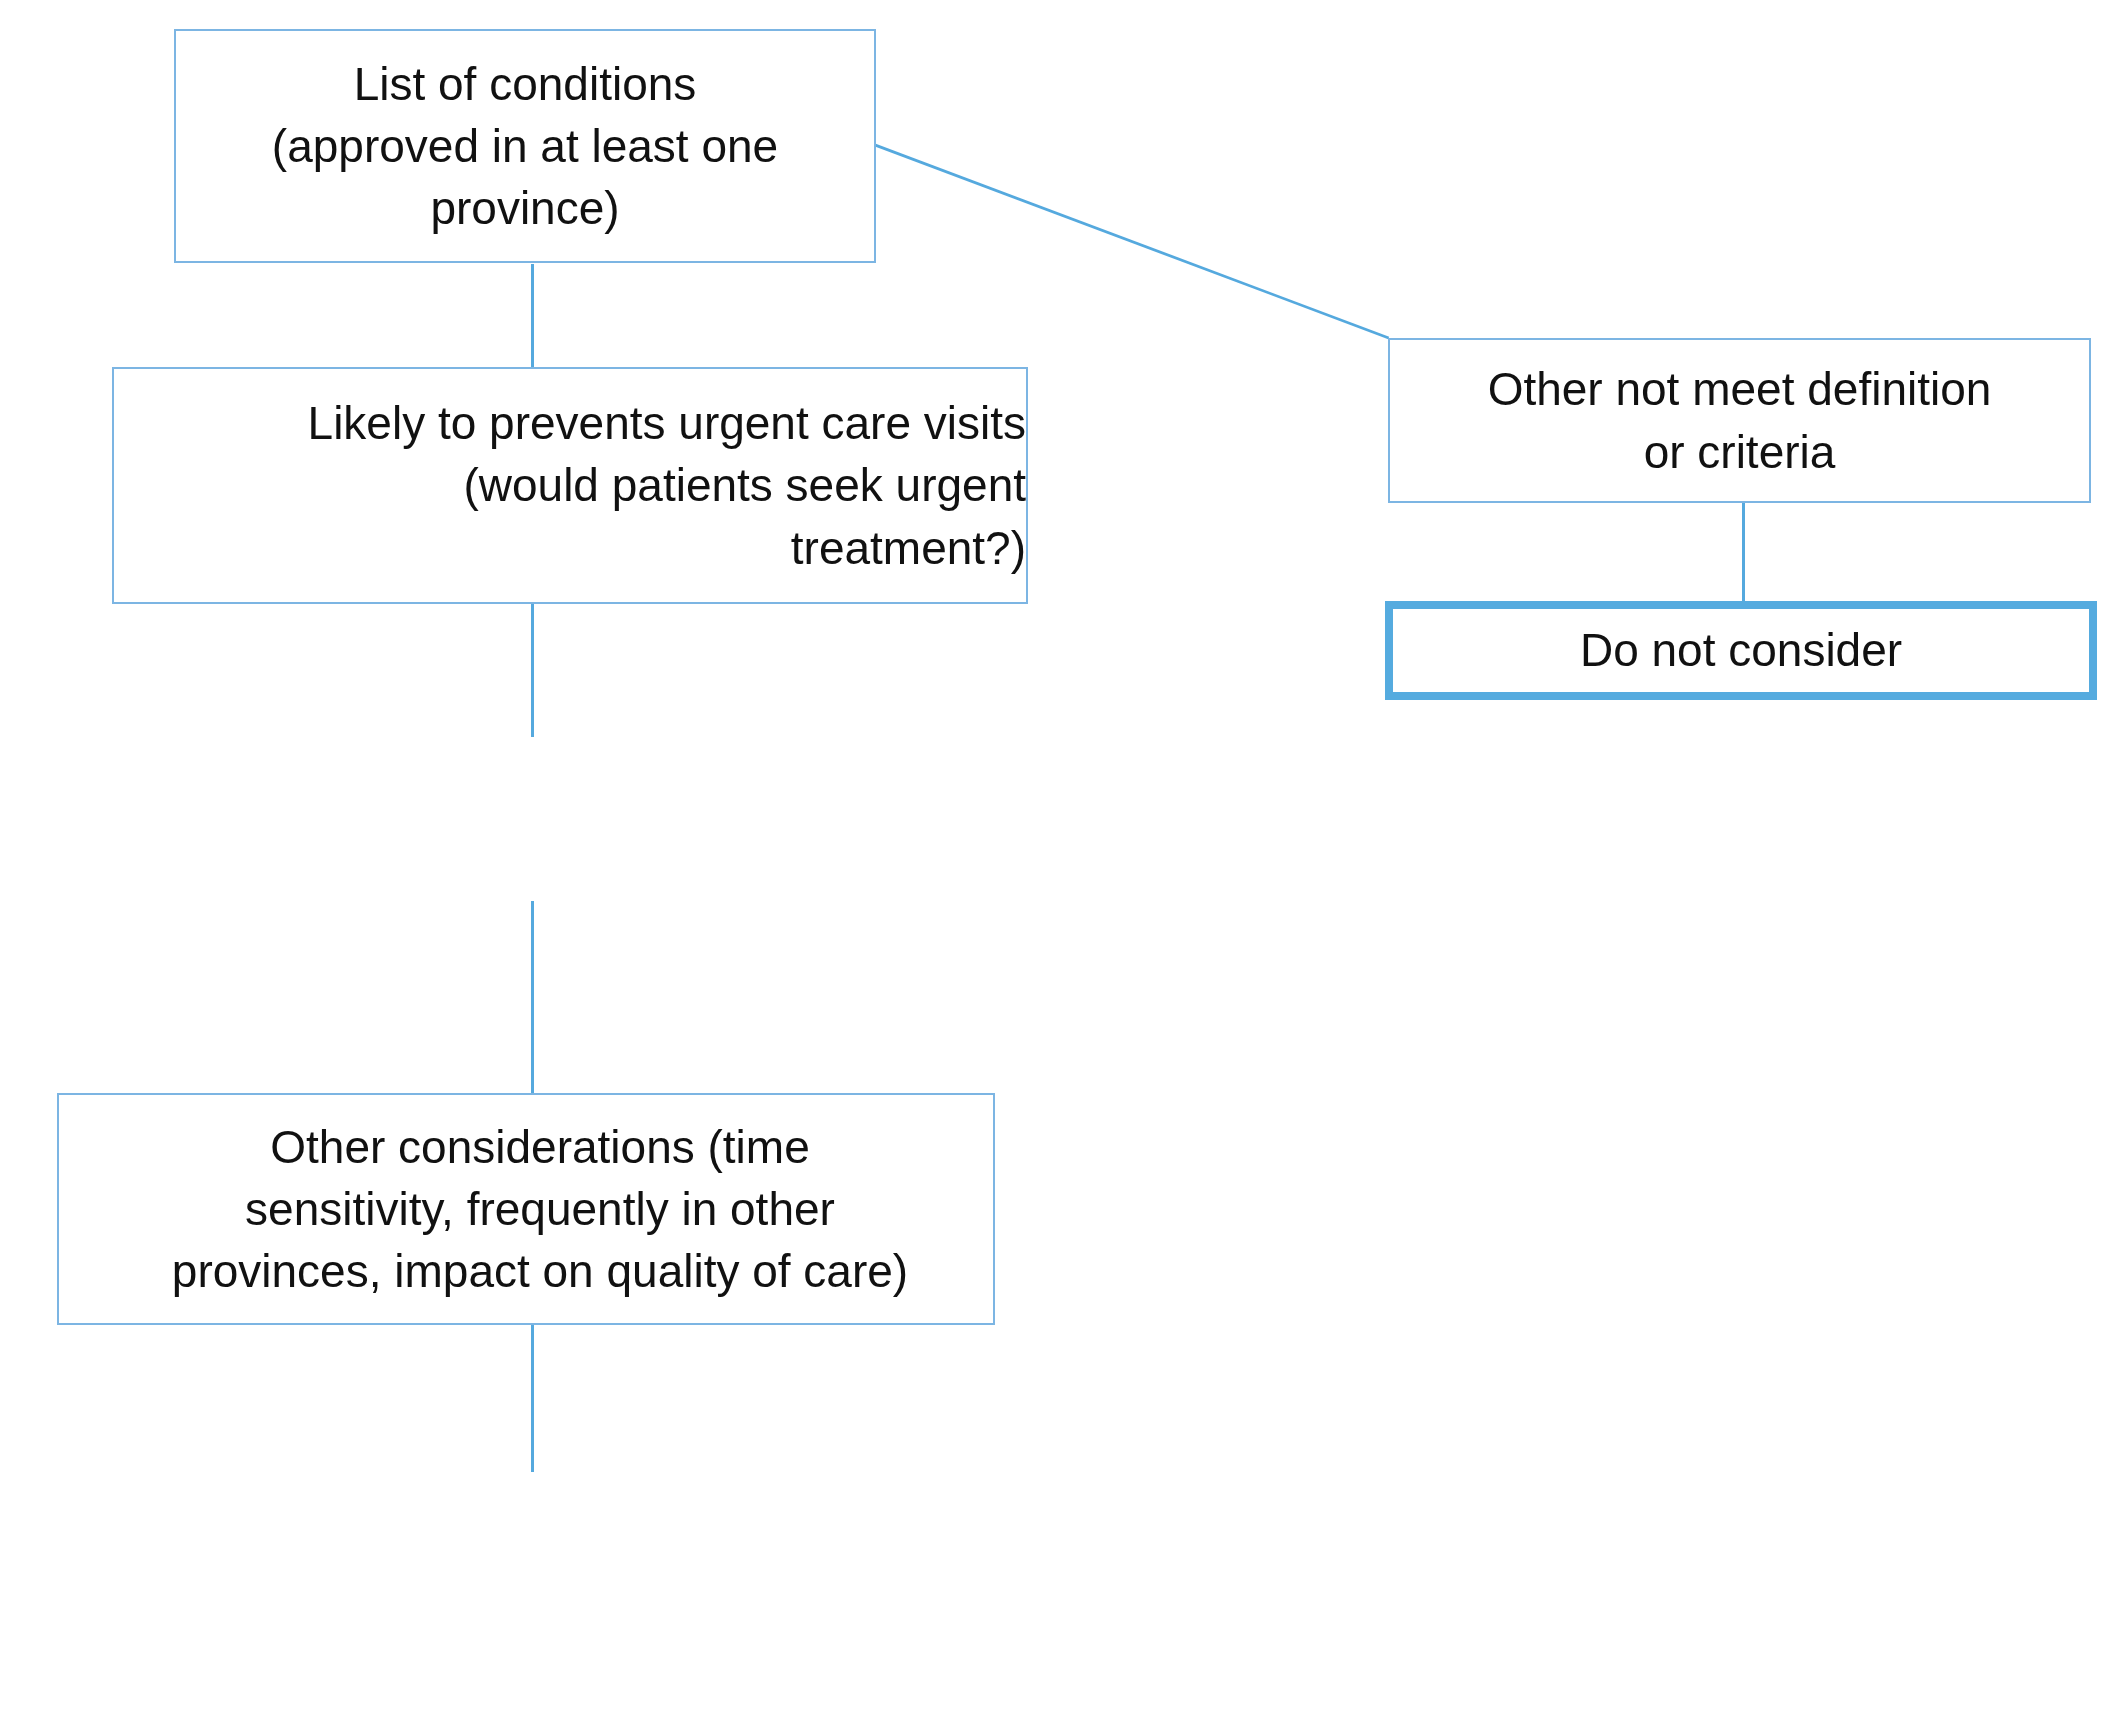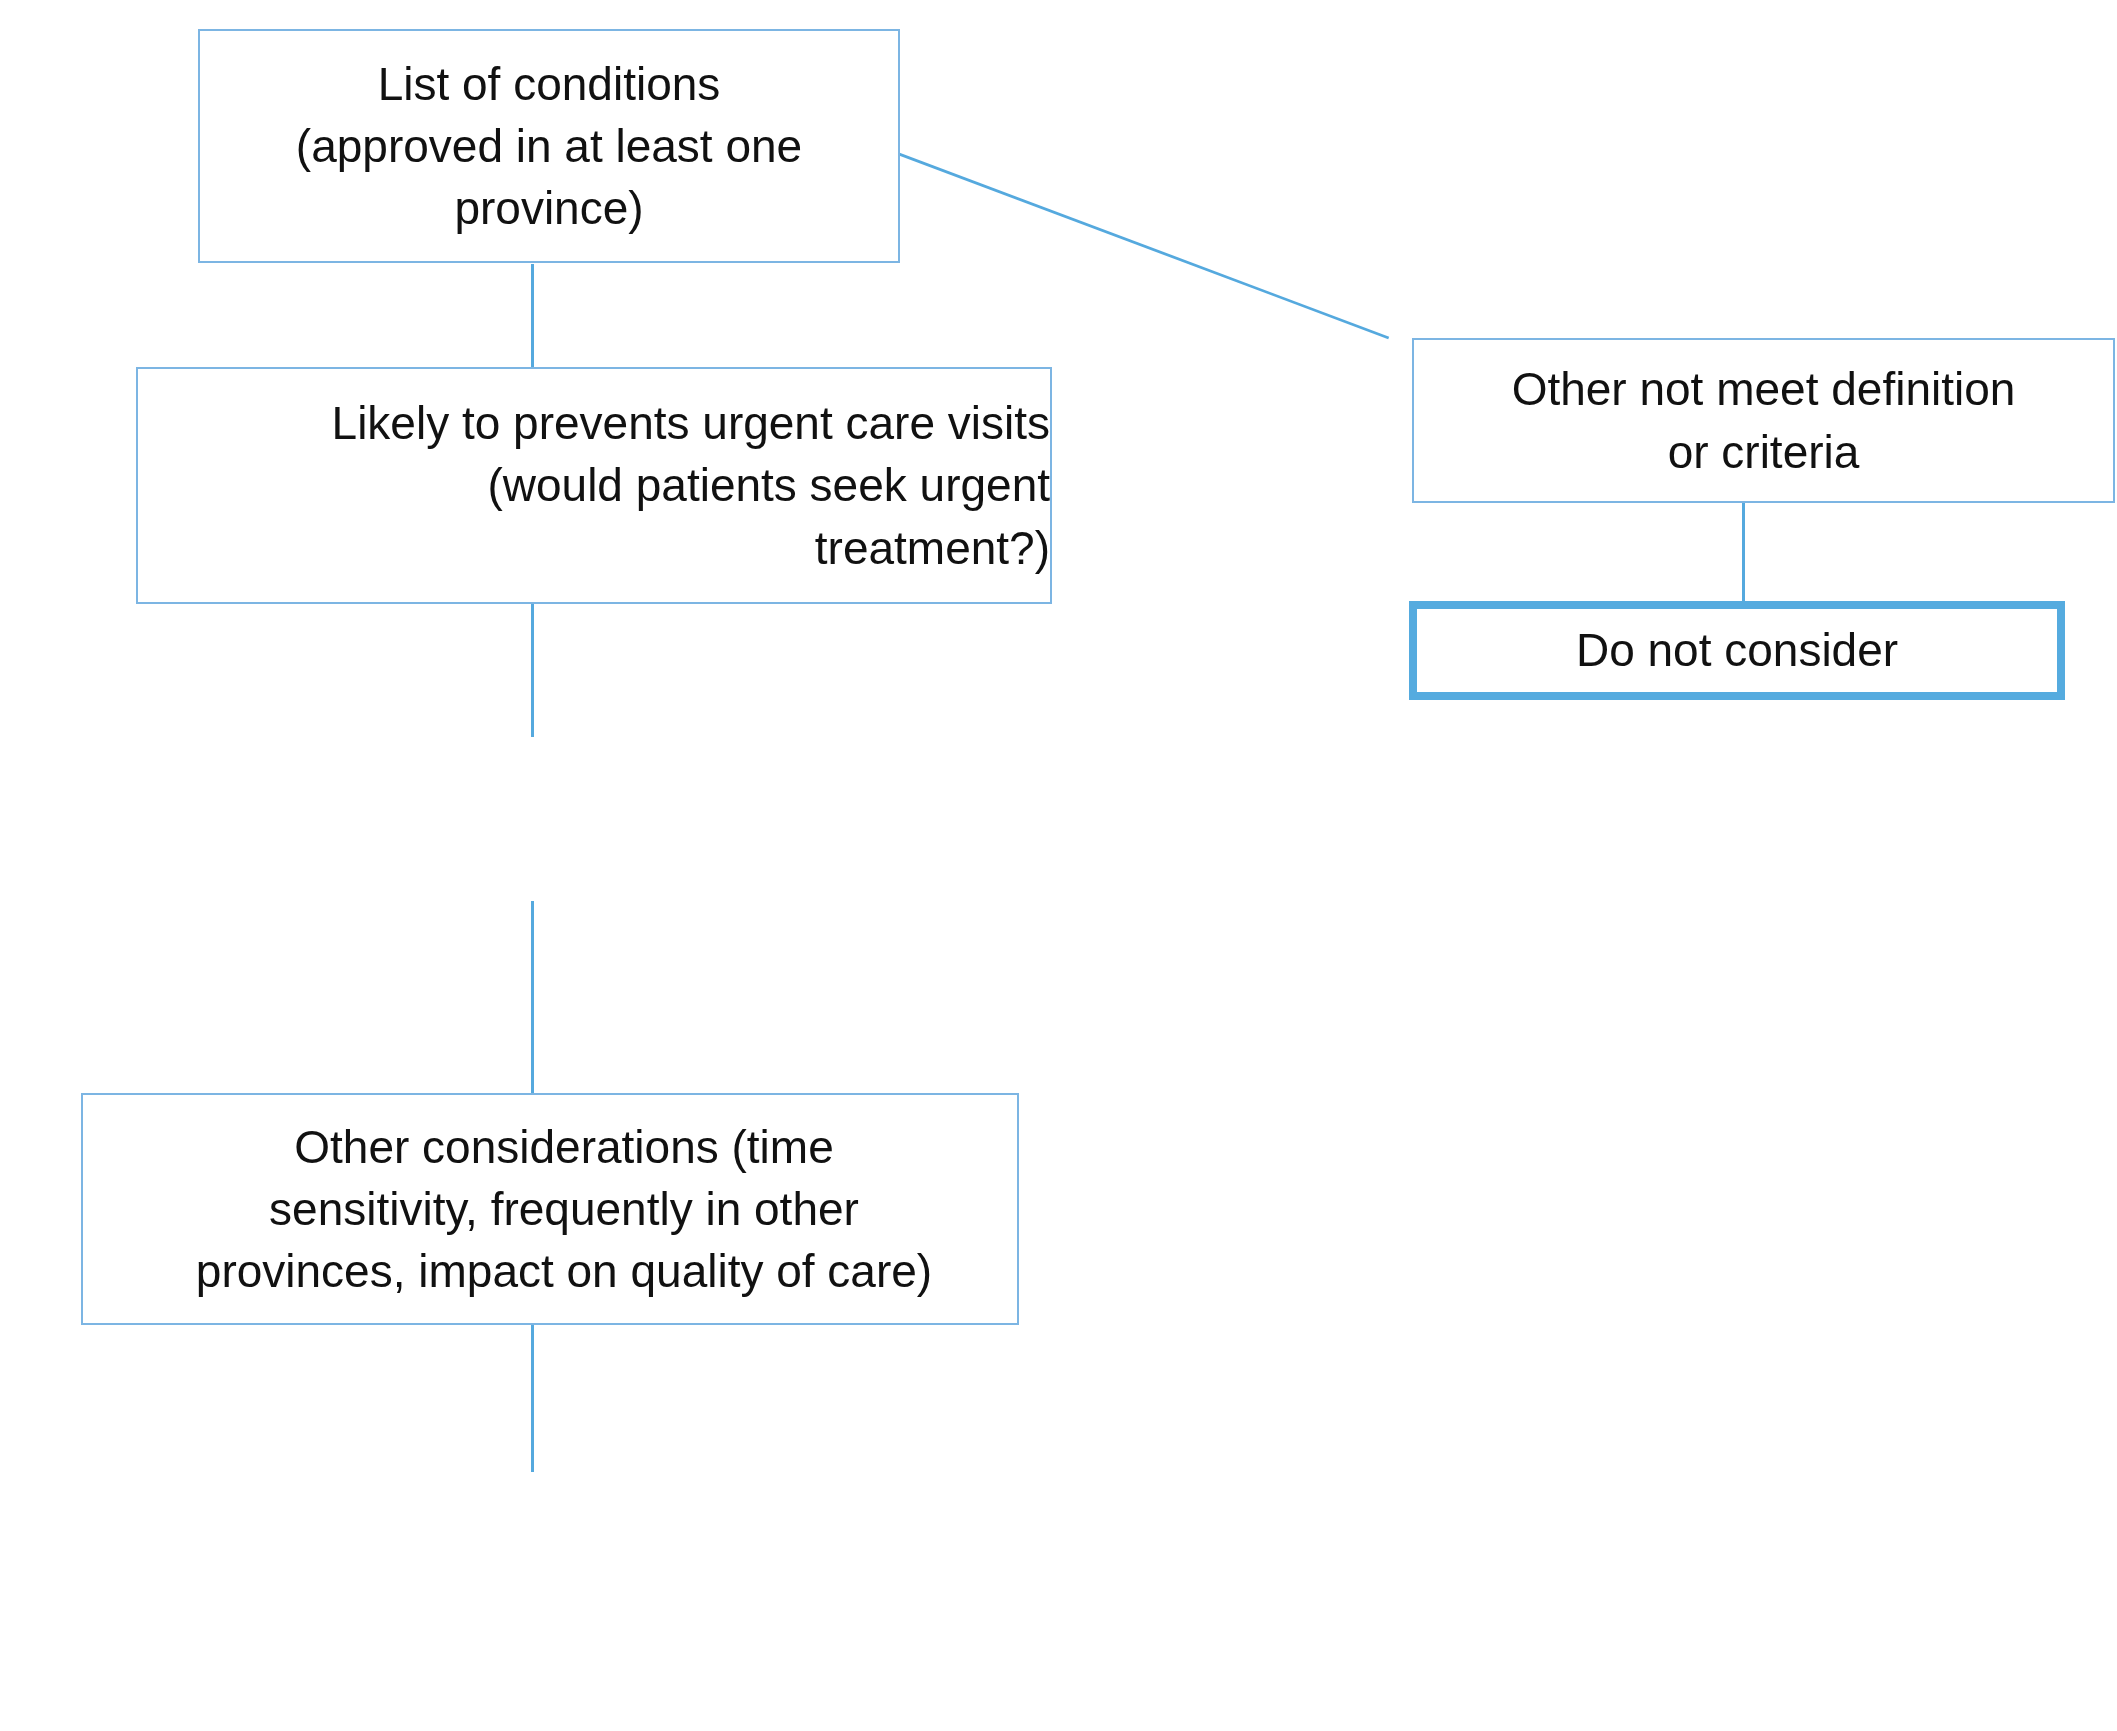--- a/index.html
+++ b/index.html
@@ -18,38 +18,37 @@
   .node {
     position: absolute;
     box-sizing: border-box;
     background: #ffffff;
     display: flex;
     align-items: center;
     justify-content: center;
     text-align: center;
     font-size: 46px;
     line-height: 1.35;
-    margin-left: 24px;
   }
   .node .lbl {
     white-space: pre-line;
     display: block;
     width: 100%;
   }
   .thin  { border: 2.8px solid #7cb5e3; }
   .thick { border: 8.3px solid #55abdf; }
 
   
   #n-list       { left: 174px;  top: 29px;   width: 702px;  height: 234px; }
   #n-urgent     { left: 112px;  top: 367px;  width: 916px;  height: 237px; text-align: right; }
   #n-schedule   { left: 35px;   top: 737px;  width: 1191px; height: 163px; }
   #n-other      { left: 57px;   top: 1093px; width: 938px; height: 232px; padding-left: 28px; }
   #n-consider   { left: 170px;  top: 1472px; width: 794px;  height: 239px; }
   #n-notmeet    { left: 1388px; top: 338px;  width: 703px;  height: 165px; }
-  #n-donot      { left: 1385px; top: 601px;  width: 656px;  height: 99px; }
+  #n-donot      { left: 1385px; top: 601px;  width: 712px;  height: 99px; }
 
   .vedge {
     position: absolute;
     width: 2.8px;
     background: #55a9de;
   }
   #e1 { left: 531px;  top: 264px; height: 104px; }
   #e2 { left: 531px;  top: 604px; height: 133px; }
   #e3 { left: 531px;  top: 901px; height: 192px; }
   #e4 { left: 531px;  top: 1325px; height: 147px; }

